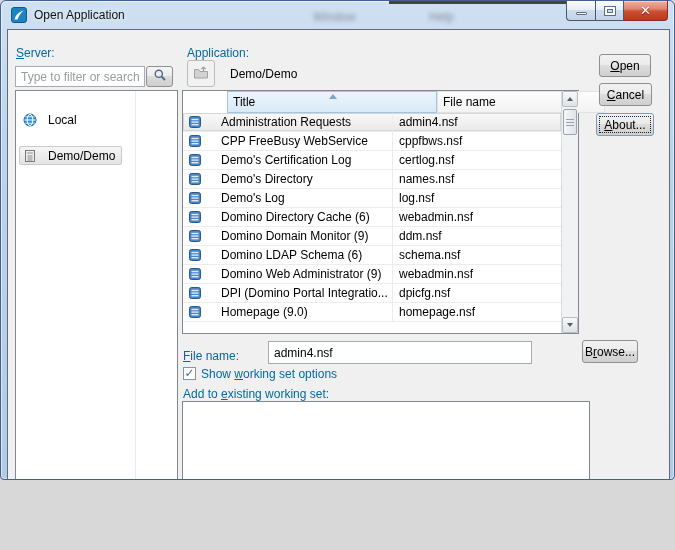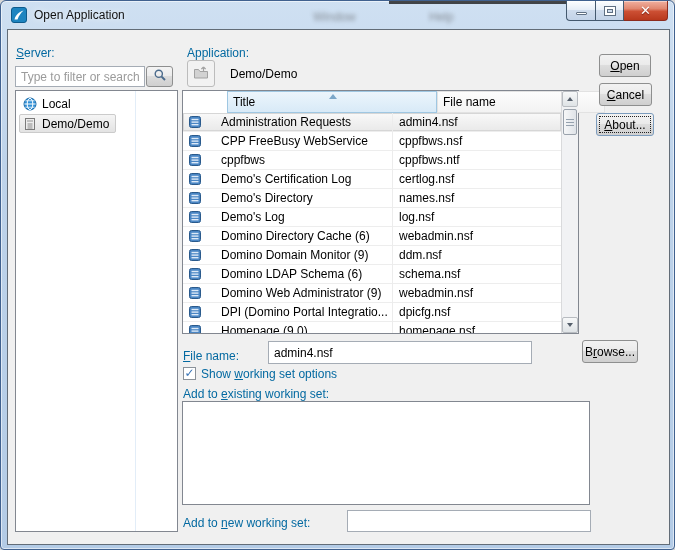--- a/index.html
+++ b/index.html
@@ -1,19 +1,19 @@
 <!DOCTYPE html>
 <html><head>
 <meta charset="utf-8">
 <style>
   html,body{margin:0;padding:0;background:#d8d8d8;}
   *{box-sizing:border-box;}
   body{font-family:"Liberation Sans","DejaVu Sans",sans-serif;font-size:12px;color:#000;}
   .window{
-    position:relative;width:675px;height:550px;
+    position:relative;width:675px;height:480px;
     background:linear-gradient(180deg,#cfe0f2 0%,#bed3ea 30%,#b3cbe6 100%);
     border:1px solid #40618f;border-radius:6px 6px 4px 4px;
     box-shadow:inset 0 0 0 1px rgba(255,255,255,.55);
     overflow:hidden;
     padding-left:24px;
   }
   
   .titlebar{position:absolute;left:0;top:0;right:0;height:28px;z-index:2;}
   .dark-strip{position:absolute;left:388px;top:0;width:266px;height:3px;background:#1b1b1b;opacity:.8;z-index:1;}
   .app-icon{position:absolute;left:10px;top:6px;width:16px;height:16px;z-index:2;}
@@ -44,21 +44,21 @@
   .search-input{position:absolute;left:7px;top:36px;width:130px;height:21px;border:1px solid #a5acb5;
     padding:2px 5px;font-size:12px;font-family:inherit;color:#222;background:#fff;}
   .search-input::placeholder{color:#9b9b9b;opacity:1;}
   .search-btn{position:absolute;left:138px;top:36px;width:27px;height:21px;
     border:1px solid #8e8f8f;border-radius:3px;
     background:linear-gradient(180deg,#f4f4f4 0%,#ececec 45%,#dcdcdc 50%,#cfcfcf 100%);
     display:flex;align-items:center;justify-content:center;cursor:pointer;}
   .server-list{position:absolute;left:7px;top:60px;width:163px;height:442px;background:#fff;
     border:1px solid #828790;padding:2px 0 0 2px;overflow:hidden;}
   .server-divider{position:absolute;left:127px;top:61px;height:440px;width:1px;background:#e2edf8;}
-  .srv-item{display:inline-flex;align-items:center;gap:5px;height:19px;padding:0 6px 0 3px;margin:1px 0 0 1px;
+  .srv-item{display:inline-flex;align-items:center;gap:11px;height:19px;padding:0 6px 0 3px;margin:17px 0 0 1px;
     border:1px solid transparent;white-space:nowrap;}
   .srv-item.selected{background:linear-gradient(#f5f5f5,#e3e3e3);border:1px solid #cbcbcb;border-radius:2px;}
   .srv-icon{width:14px;height:14px;display:inline-block;flex:0 0 14px;}
   .server-items{display:flex;flex-direction:column;align-items:flex-start;}
   
   .open-parent-btn{position:absolute;left:179px;top:30px;width:28px;height:27px;
     border:1px solid #bcbcbc;border-radius:3px;background:#f2f2f2;
     display:flex;align-items:center;justify-content:center;}
   .app-name{position:absolute;left:222px;top:37px;font-size:12px;}
   
@@ -220,32 +220,20 @@
             <div class="tcell c-file">cppfbws.nsf</div>
           </div>
           <div class="trow">
             <div class="tcell c-title">
               <span class="db-icon"><svg width="14" height="14" viewBox="0 0 14 14">
                   <rect x="1.5" y="1.5" width="11" height="11" rx="2" fill="#4a86c4" stroke="#2a5a8c"></rect>
                   <rect x="3.5" y="3.8" width="7" height="1.4" fill="#dce9f7"></rect>
                   <rect x="3.5" y="6.4" width="7" height="1.4" fill="#dce9f7"></rect>
                   <rect x="3.5" y="9" width="7" height="1.4" fill="#dce9f7"></rect>
                 </svg></span>
-              <span>cppfbws</span>
-            </div>
-            <div class="tcell c-file">cppfbws.ntf</div>
-          </div>
-          <div class="trow">
-            <div class="tcell c-title">
-              <span class="db-icon"><svg width="14" height="14" viewBox="0 0 14 14">
-                  <rect x="1.5" y="1.5" width="11" height="11" rx="2" fill="#4a86c4" stroke="#2a5a8c"></rect>
-                  <rect x="3.5" y="3.8" width="7" height="1.4" fill="#dce9f7"></rect>
-                  <rect x="3.5" y="6.4" width="7" height="1.4" fill="#dce9f7"></rect>
-                  <rect x="3.5" y="9" width="7" height="1.4" fill="#dce9f7"></rect>
-                </svg></span>
               <span>Demo's Certification Log</span>
             </div>
             <div class="tcell c-file">certlog.nsf</div>
           </div>
           <div class="trow">
             <div class="tcell c-title">
               <span class="db-icon"><svg width="14" height="14" viewBox="0 0 14 14">
                   <rect x="1.5" y="1.5" width="11" height="11" rx="2" fill="#4a86c4" stroke="#2a5a8c"></rect>
                   <rect x="3.5" y="3.8" width="7" height="1.4" fill="#dce9f7"></rect>
                   <rect x="3.5" y="6.4" width="7" height="1.4" fill="#dce9f7"></rect>

